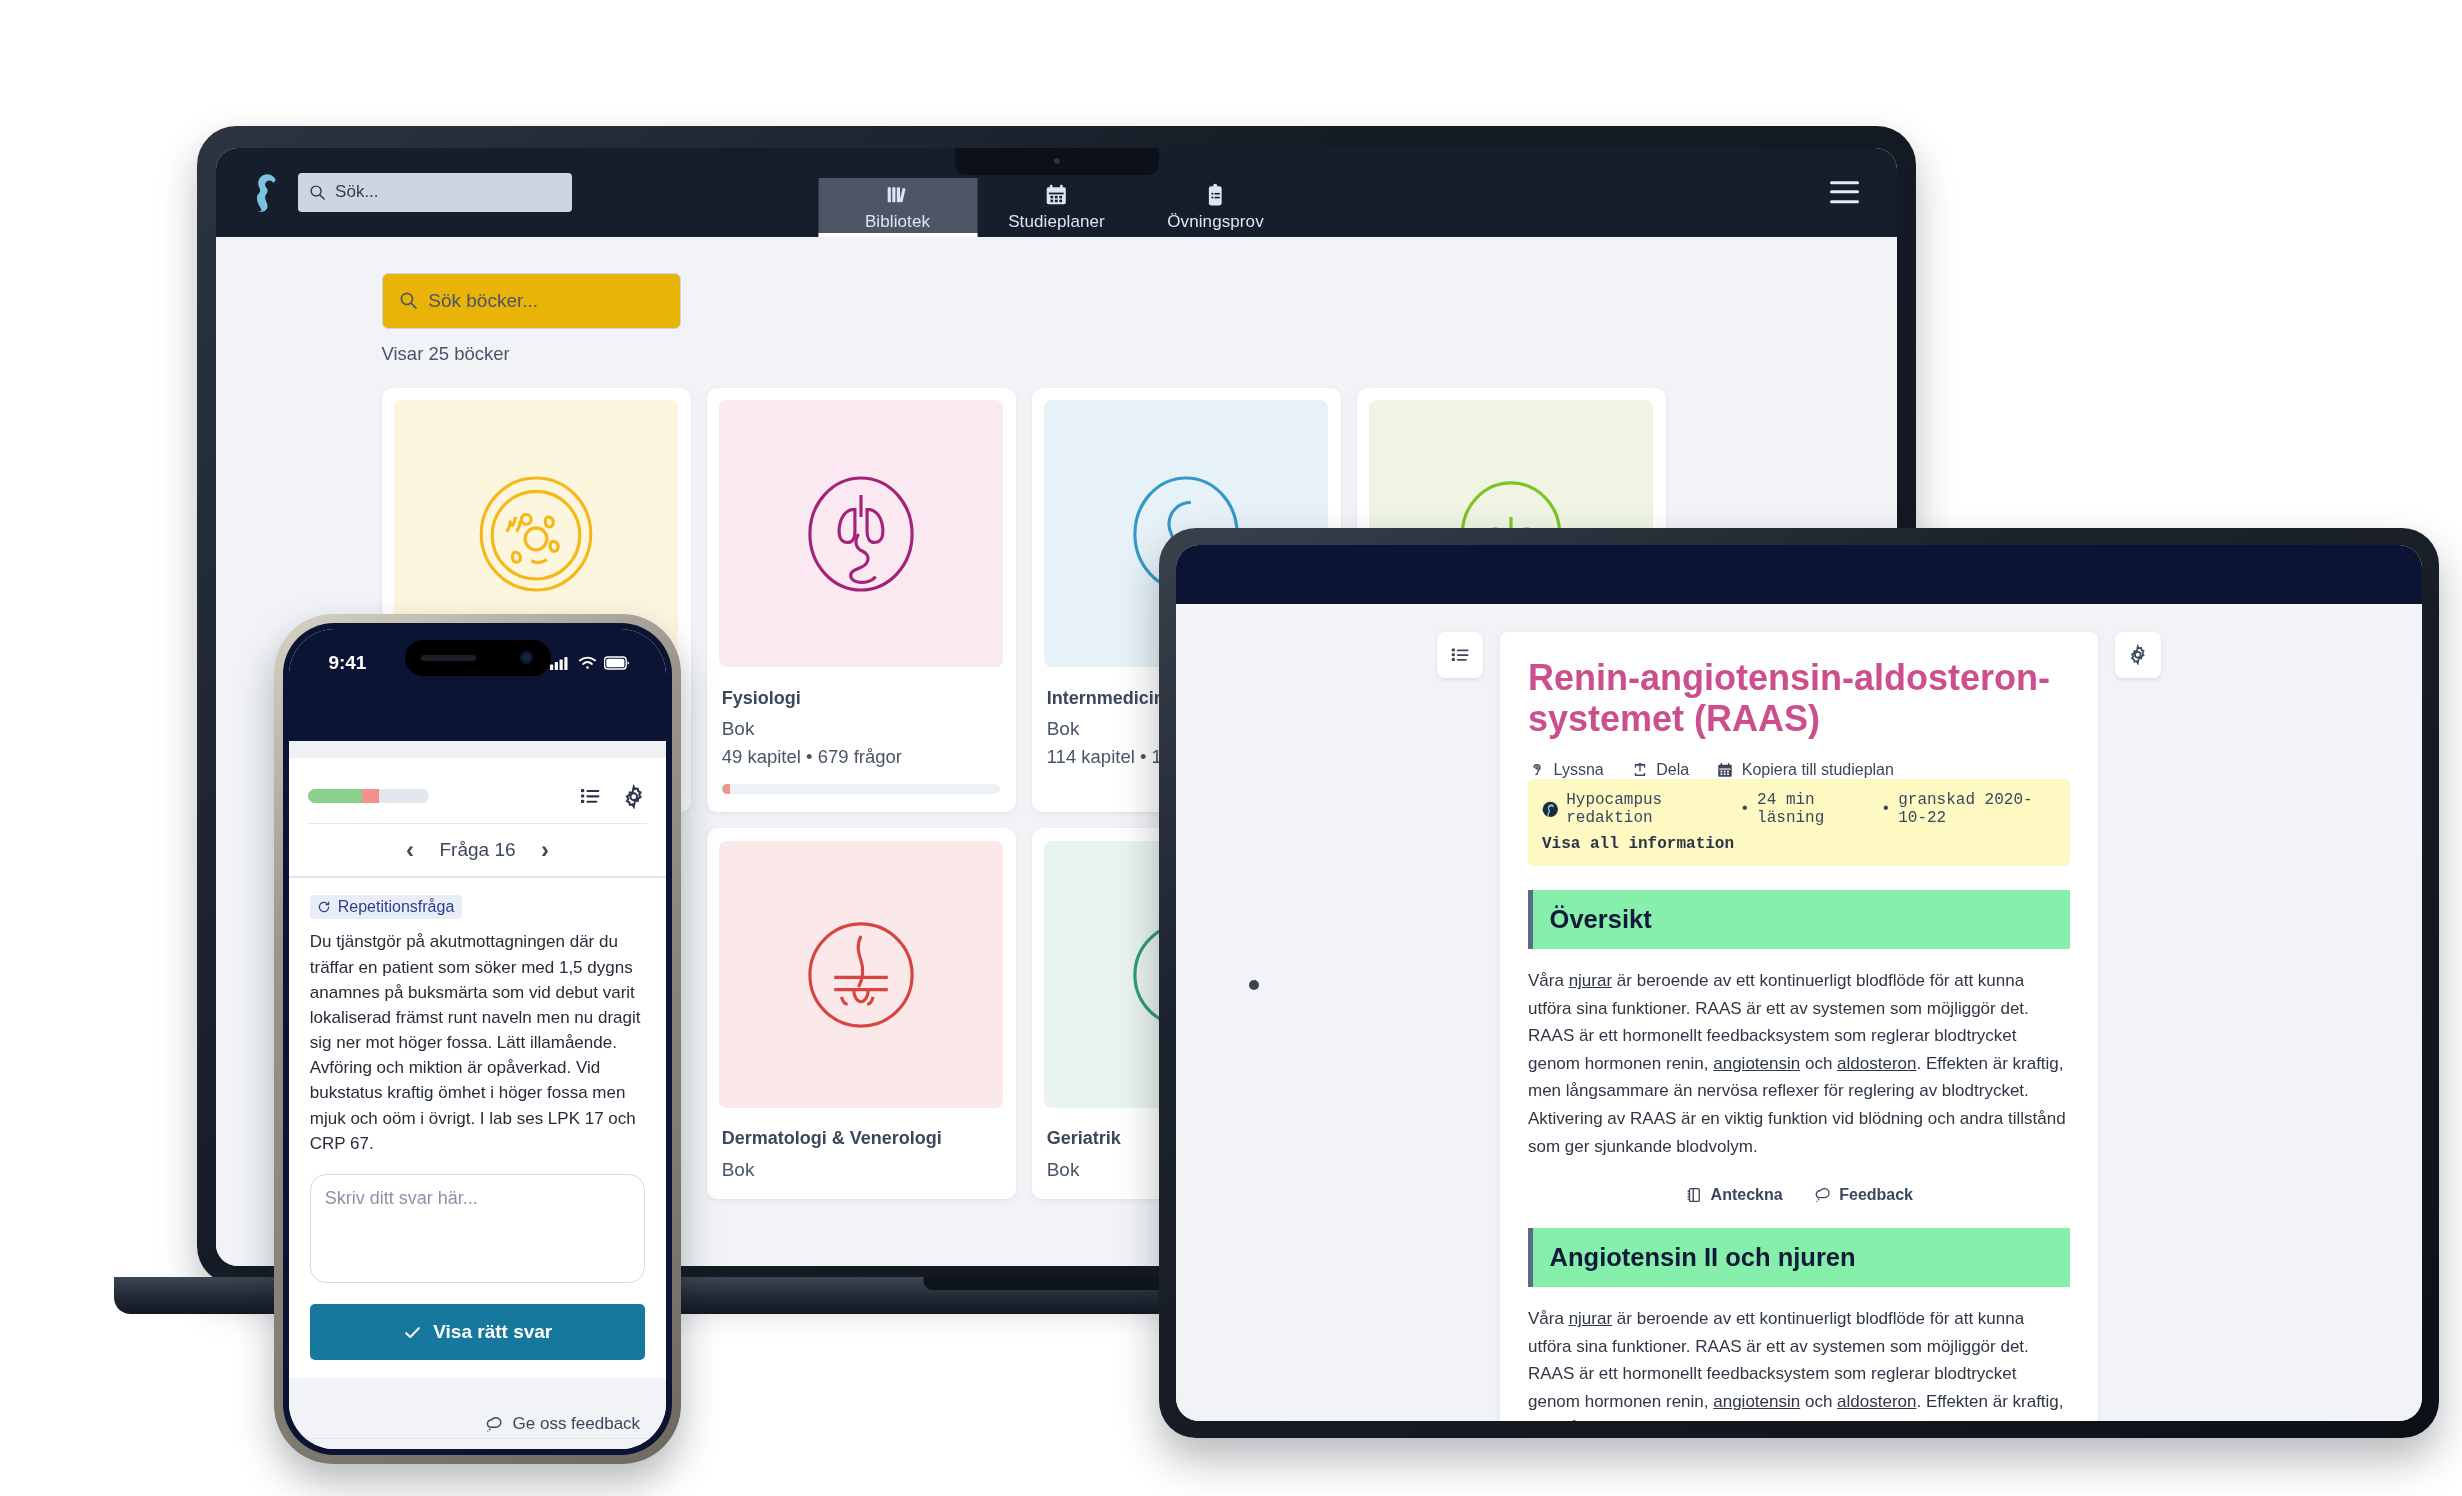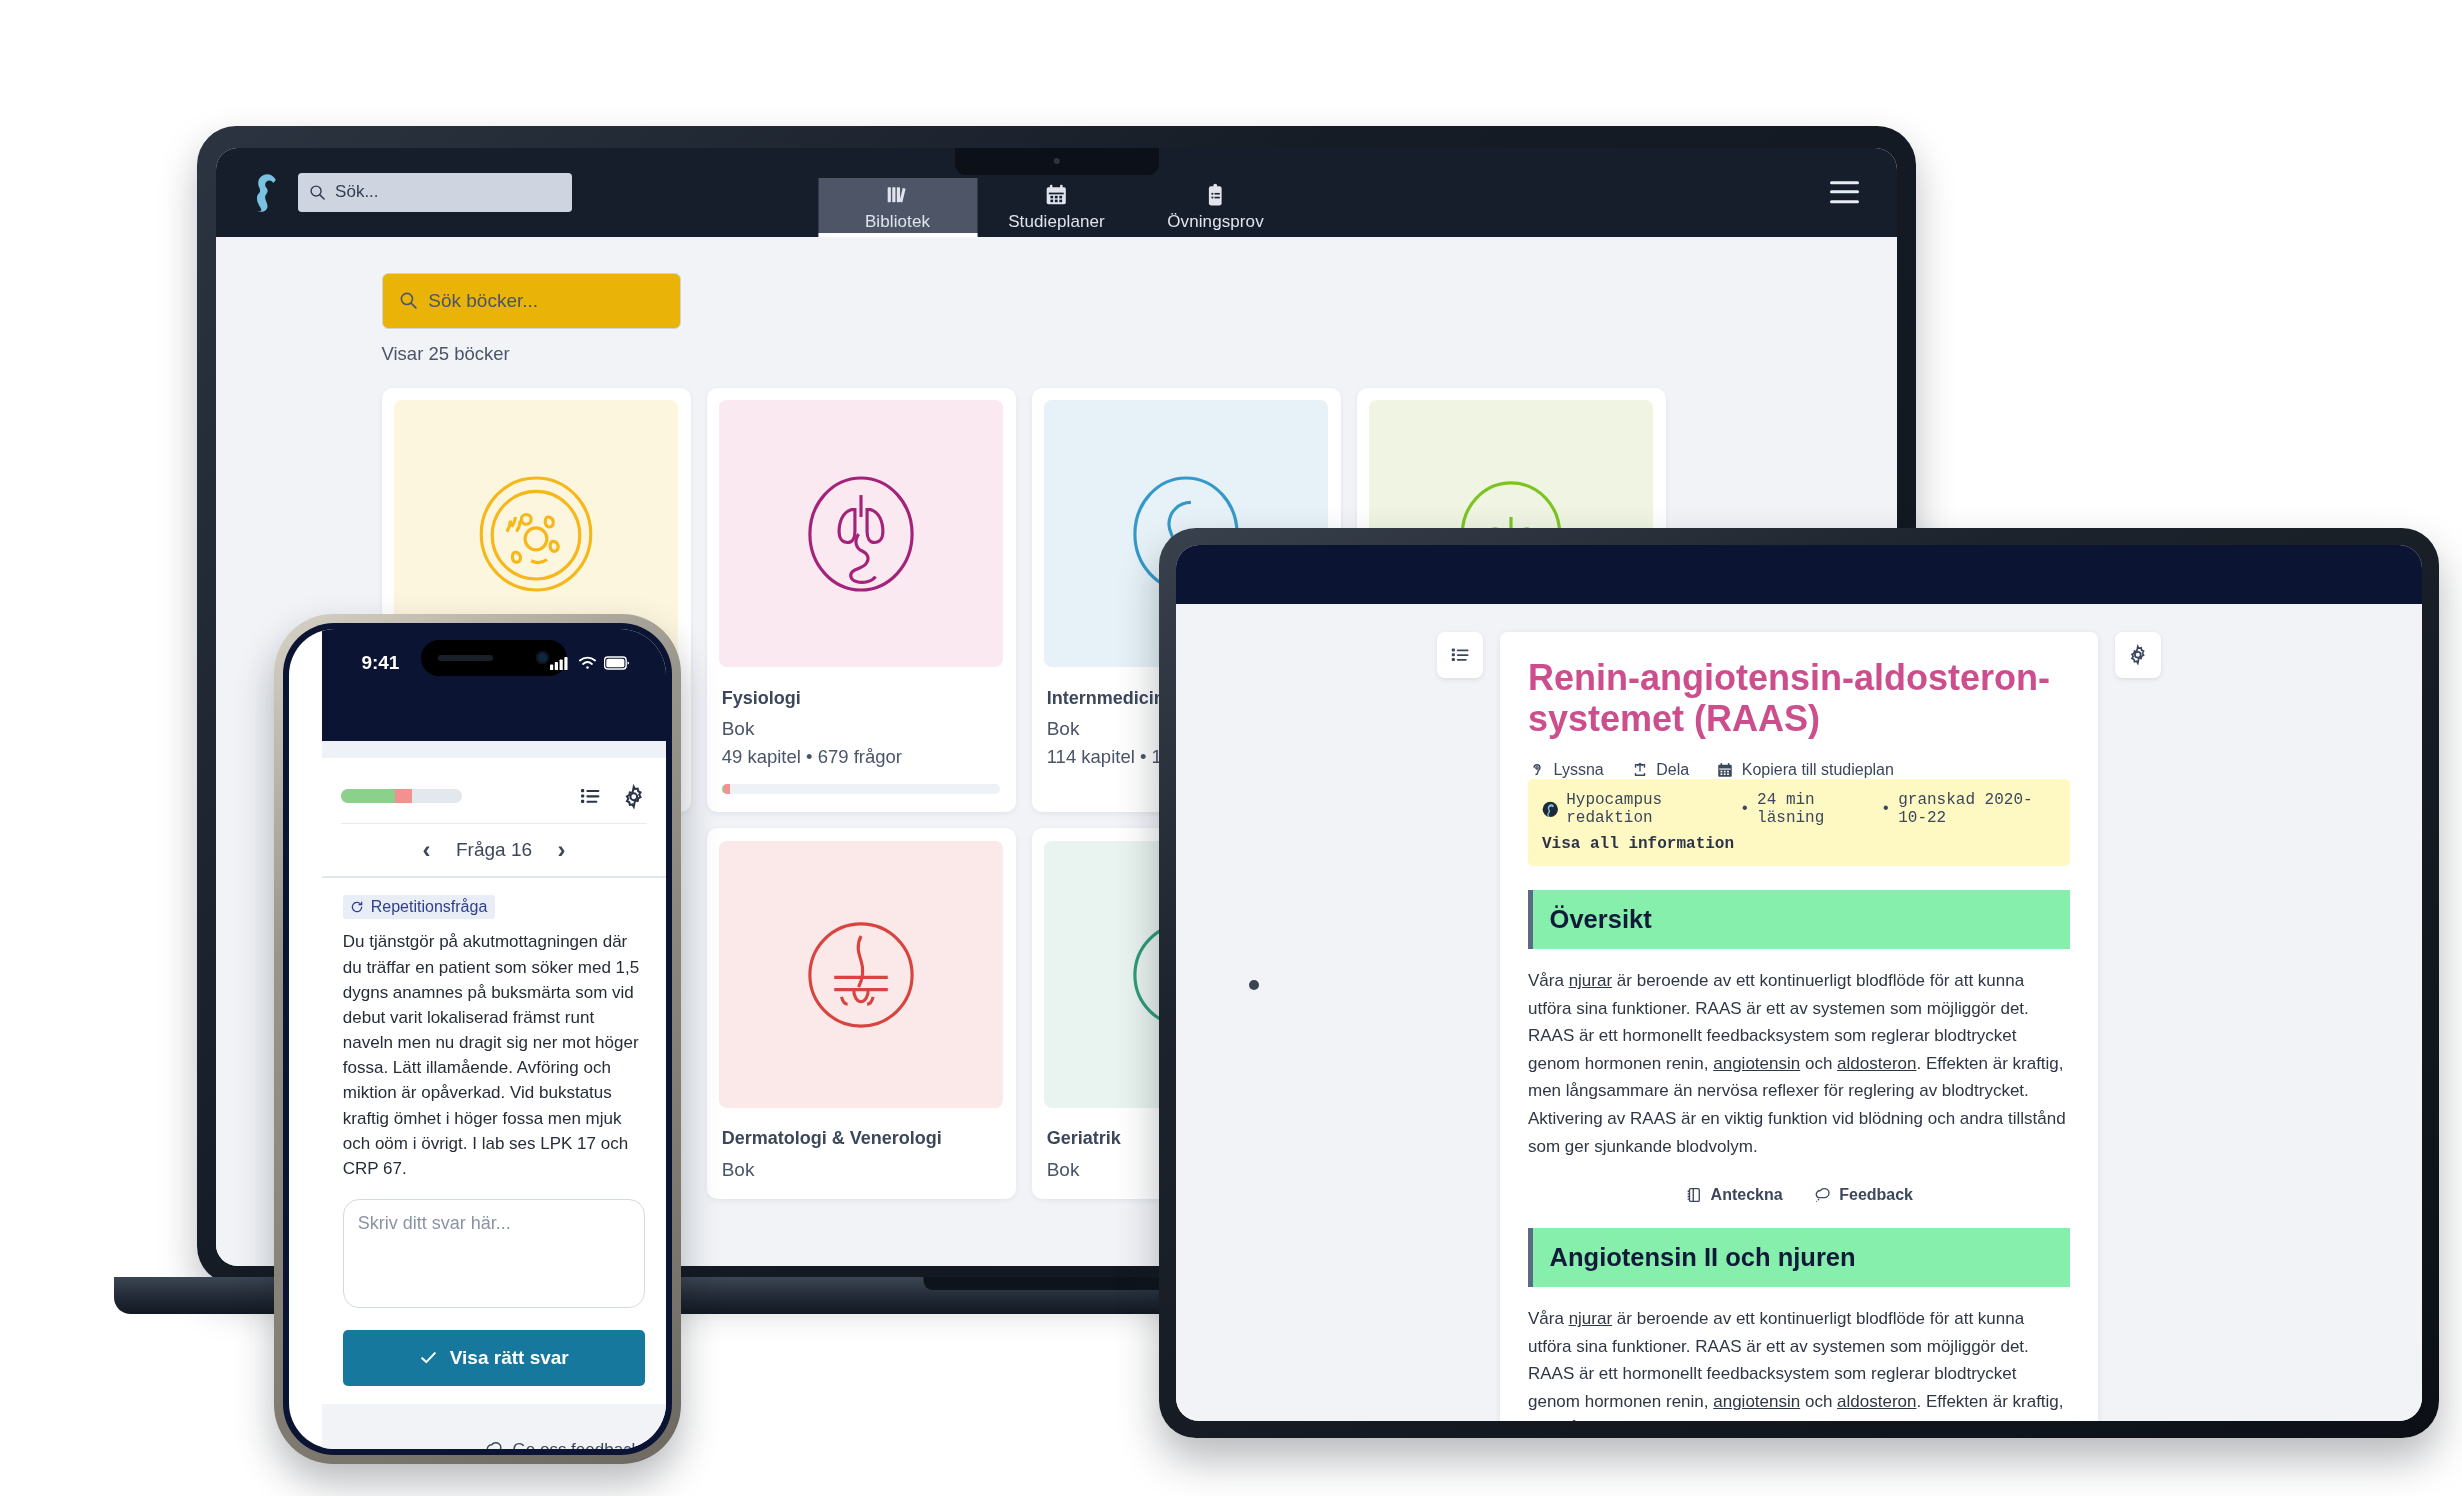--- a/index.html
+++ b/index.html
@@ -118,21 +118,21 @@
   .tb-camera { position:absolute; left: 1249px; top: 980px; width: 10.2px; height:10.2px; border-radius:50%;
     background:#3a4350; z-index: 22; }
 
   
   .phone { position: absolute; left: 274px; top: 614px; width: 407px; height: 850px; z-index: 30; }
   .phone-body {
     position:absolute; inset:0; background: linear-gradient(145deg,#d7d2c6 0%, #9a958a 30%, #6e6a61 100%);
     border-radius: 59px; padding: 9px; box-shadow: 0 19px 38px rgba(20,25,35,.30);
   }
   .phone-inner { width:100%; height:100%; background:#0b1433; border-radius: 51px; padding: 6.4px; }
-  .phone-screen { width:100%; height:100%; background:#fff; border-radius: 46px; overflow:hidden; position:relative;padding-left:33px; }
+  .phone-screen { width:100%; height:100%; background:#fff; border-radius: 46px; overflow:hidden; position:relative; }
   .ph-status { height: 71px; background:#0b1433; position:relative; }
   .ph-time { position:absolute; left: 39px; top: 23px; color:#fff; font-size: 19px; font-weight: bold; }
   .ph-notch { position:absolute; left:50%; transform:translateX(-50%); top: 10.2px;
     width: 146px; height: 36px; background:#000; border-radius: 19px; }
   .ph-notch .spk { position:absolute; left: 16.6px; top: 15.3px; width: 55px; height: 5.7px; background:#1b1f28; border-radius:3.8px; }
   .ph-notch .cam { position:absolute; right: 18px; top: 11.5px; width: 12.7px; height: 12.7px; border-radius: 50%;
     background:#10243a; box-shadow: inset 0 0 0 1.9px #0a1420; }
   .ph-right { position:absolute; right: 36px; top: 25.5px; display:flex; align-items:center; gap: 7.6px; }
   .ph-band { height: 41px; background:#0b1433; }
   .ph-strip { height: 16.6px; background:#eef1f6; }

